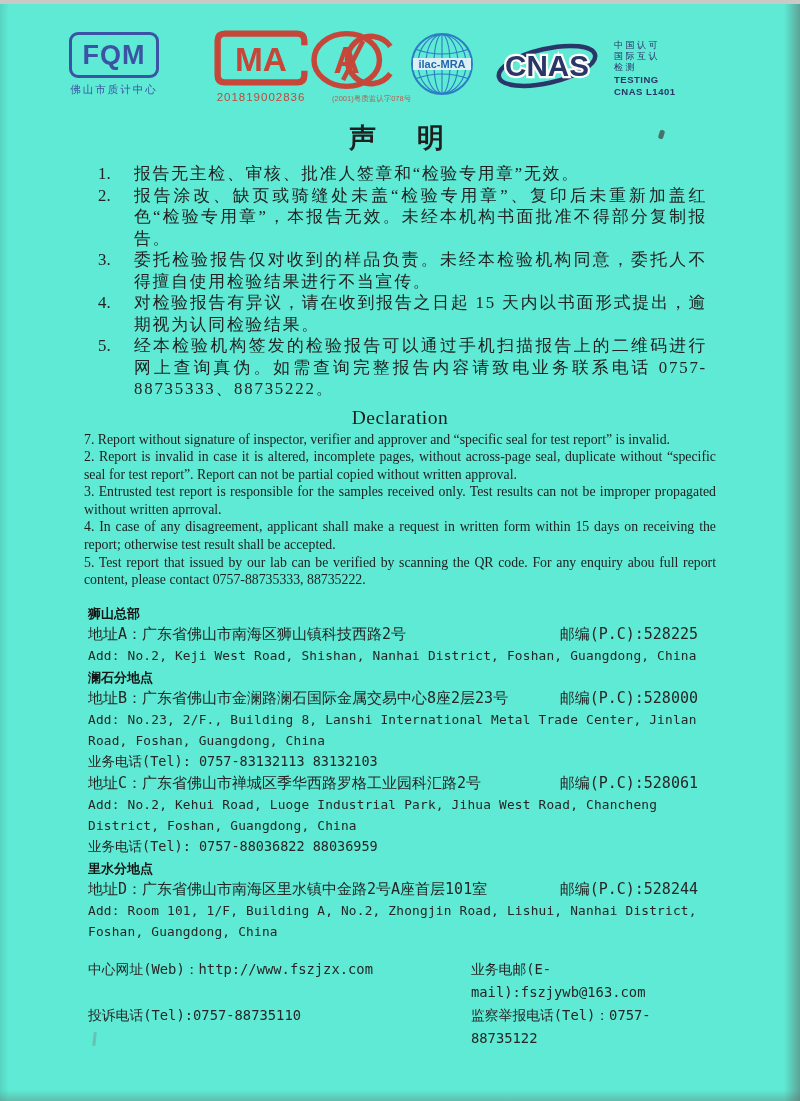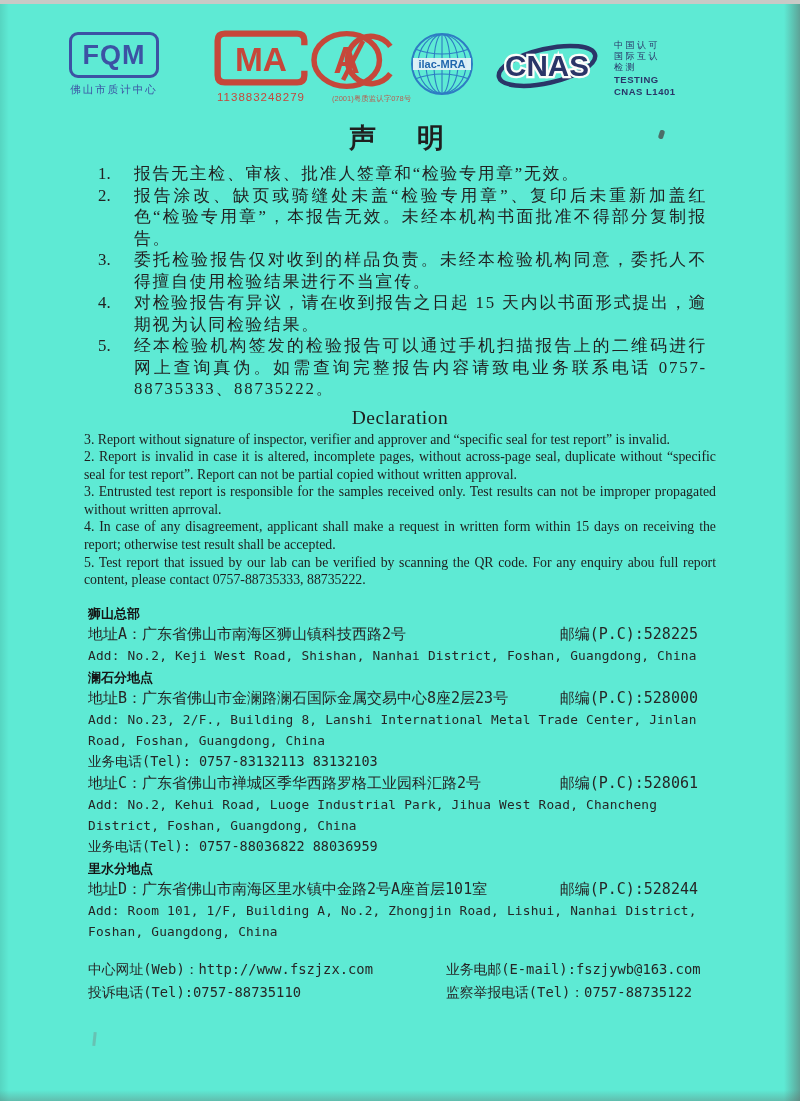--- a/index.html
+++ b/index.html
@@ -66,21 +66,21 @@
   .loc-name{font-family:"Liberation Sans","DejaVu Sans",sans-serif;font-weight:bold;
     font-size:13px;line-height:21px;color:#151515;}
   .loc-row{display:flex;justify-content:space-between;font-size:15px;line-height:21px;
     padding-right:14px;}
   .loc-en{font-size:12.8px;line-height:21px;letter-spacing:.2px;}
   .loc-tel{font-size:13.5px;line-height:21px;}
 
   
   .footer{margin:16px 88px 0 88px;
     font-family:"DejaVu Sans Mono","Liberation Mono",monospace;}
-  .footer .frow{display:flex;font-size:13.8px;line-height:23px;}
+  .footer .frow{display:flex;font-size:13.8px;line-height:23px;gap:25px;}
   .footer .fleft{flex:0 0 358px;}
 </style>
 </head>
 <body>
 
 <div class="page">
 
   <div class="logos">
 
     <div class="fqm">
@@ -88,21 +88,21 @@
         <span>FQM</span>
       </div>
       <div class="fqm-caption">佛山市质计中心</div>
     </div>
 
     <div class="cma">
       <svg width="110" height="56" viewBox="0 0 110 62">
         <path d="M103,17 V12 Q103,4 95,4 H15 Q7,4 7,12 V50 Q7,58 15,58 H95 Q103,58 103,50 V45" fill="none" stroke="#c6473a" stroke-width="7"></path>
         <text x="55" y="45" text-anchor="middle" font-family="Liberation Sans, DejaVu Sans, sans-serif" font-size="37" font-weight="bold" fill="#c6473a">MA</text>
       </svg>
-      <div class="cma-num">113883248279</div>
+      <div class="cma-num">201819002836</div>
     </div>
 
     <div class="cal">
       <svg width="92" height="60" viewBox="0 0 100 66">
         <ellipse cx="42" cy="33" rx="36" ry="29" fill="none" stroke="#c6473a" stroke-width="6"></ellipse>
         <path d="M90,18 A26,26 0 1,0 90,48" fill="none" stroke="#c6473a" stroke-width="6"></path>
         <text x="42" y="47" text-anchor="middle" font-family="Liberation Sans, DejaVu Sans, sans-serif" font-size="40" font-weight="bold" fill="#c6473a">A</text>
         <line x1="38" y1="55" x2="60" y2="12" stroke="#c6473a" stroke-width="5"></line>
       </svg>
       <div class="cal-num">(2001)粤质监认字078号</div>
@@ -156,21 +156,21 @@
       <span class="txt">对检验报告有异议，请在收到报告之日起 15 天内以书面形式提出，逾期视为认同检验结果。</span>
     </li>
     <li>
       <span class="num">5.</span>
       <span class="txt">经本检验机构签发的检验报告可以通过手机扫描报告上的二维码进行网上查询真伪。如需查询完整报告内容请致电业务联系电话 0757-88735333、88735222。</span>
     </li>
   </ol>
 
   <h2 class="en-title">Declaration</h2>
   <div class="en-list">
-    <p>3. Report without signature of inspector, verifier and approver and “specific seal for test report” is invalid.</p>
+    <p>7. Report without signature of inspector, verifier and approver and “specific seal for test report” is invalid.</p>
     <p>2. Report is invalid in case it is altered, incomplete pages, without across-page seal, duplicate without “specific seal for test report”. Report can not be partial copied without written approval.</p>
     <p>3. Entrusted test report is responsible for the samples received only. Test results can not be improper propagated without written aprroval.</p>
     <p>4. In case of any disagreement, applicant shall make a request in written form within 15 days on receiving the report; otherwise test result shall be accepted.</p>
     <p>5. Test report that issued by our lab can be verified by scanning the QR code. For any enquiry abou full report content, please contact 0757-88735333, 88735222.</p>
   </div>
 
   <div class="locations">
 
     <div class="loc">
       <div class="loc-name">狮山总部</div>

